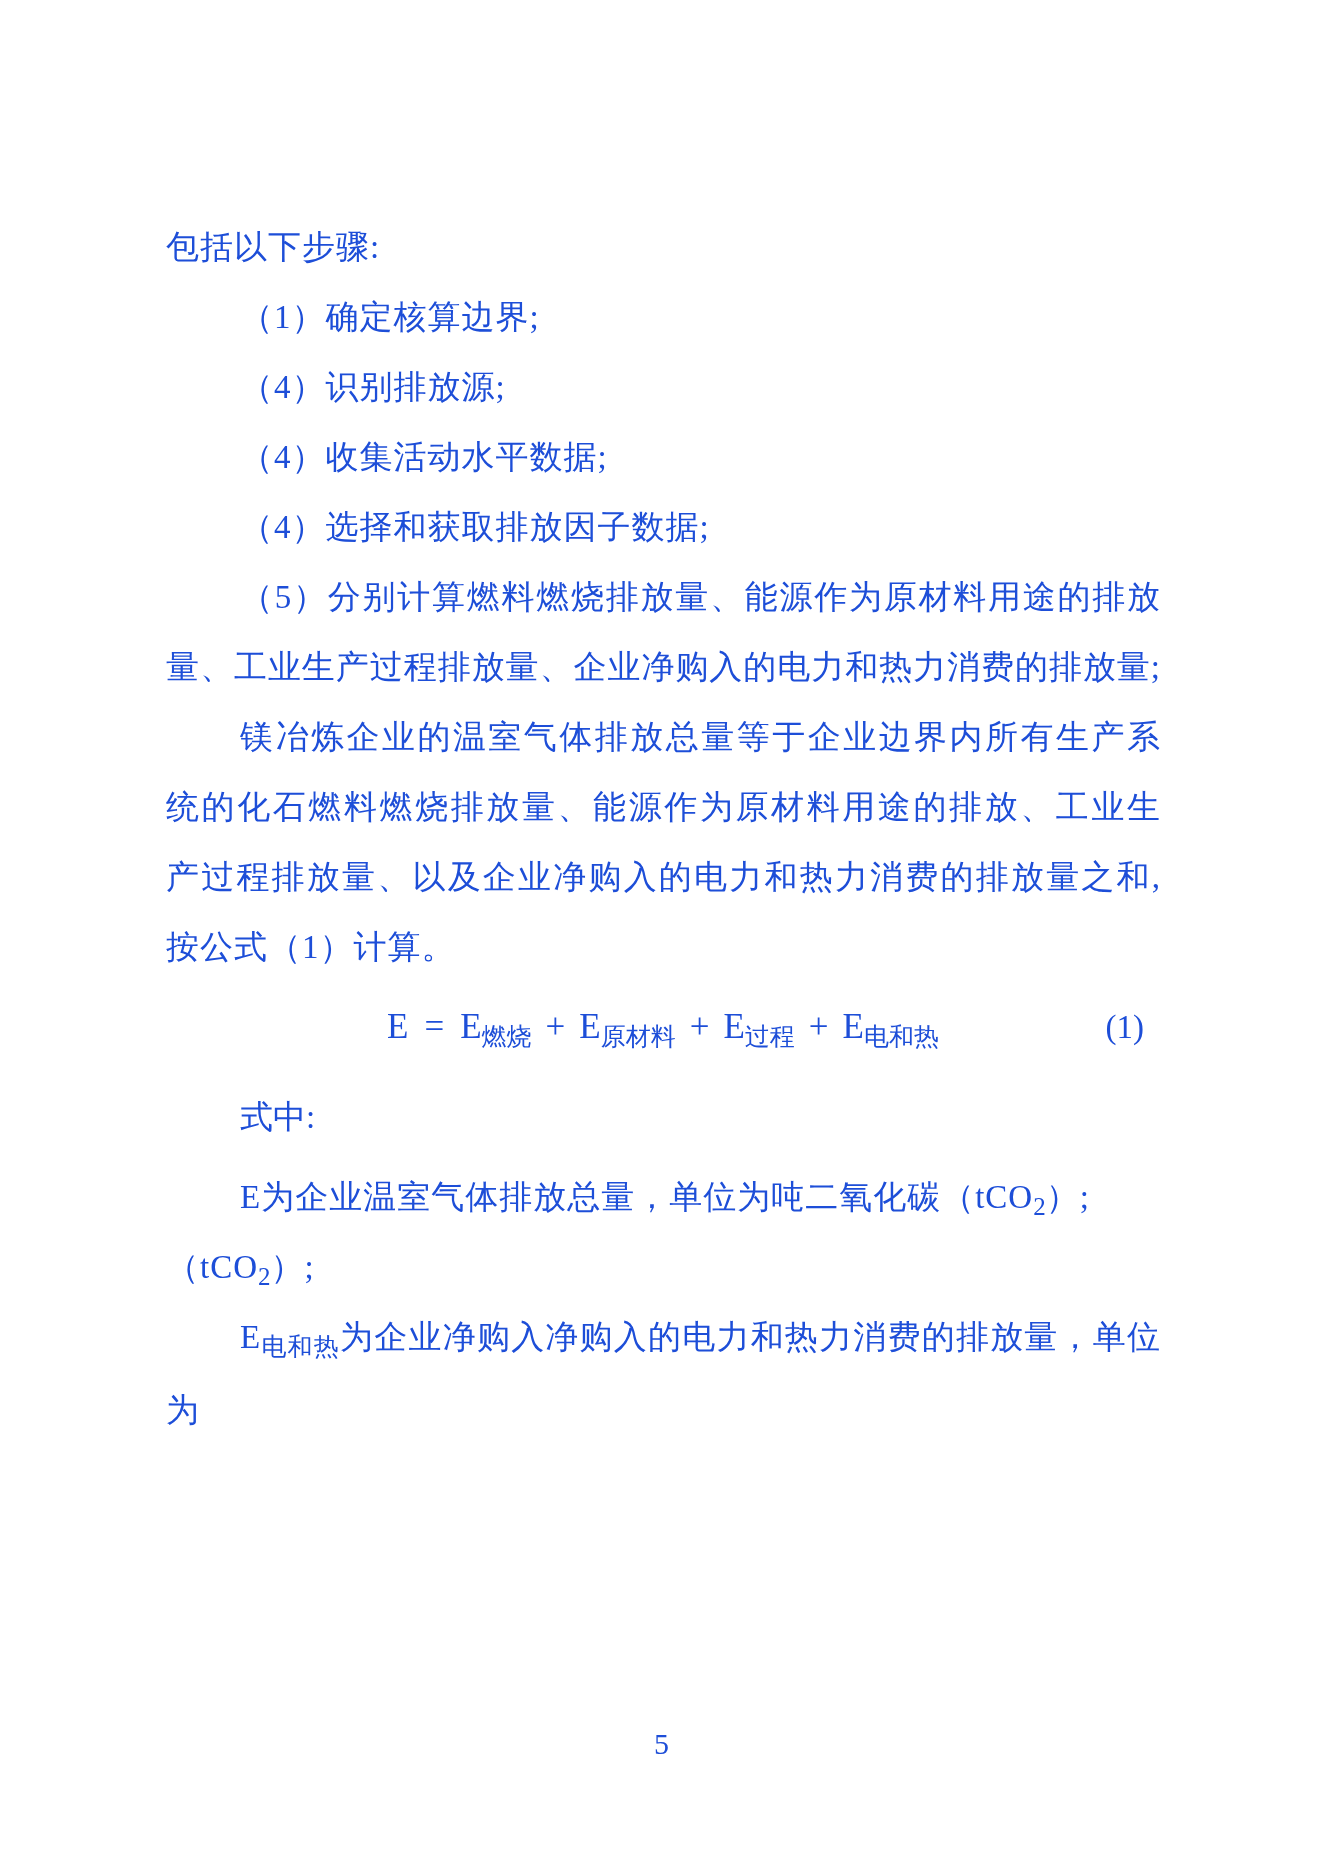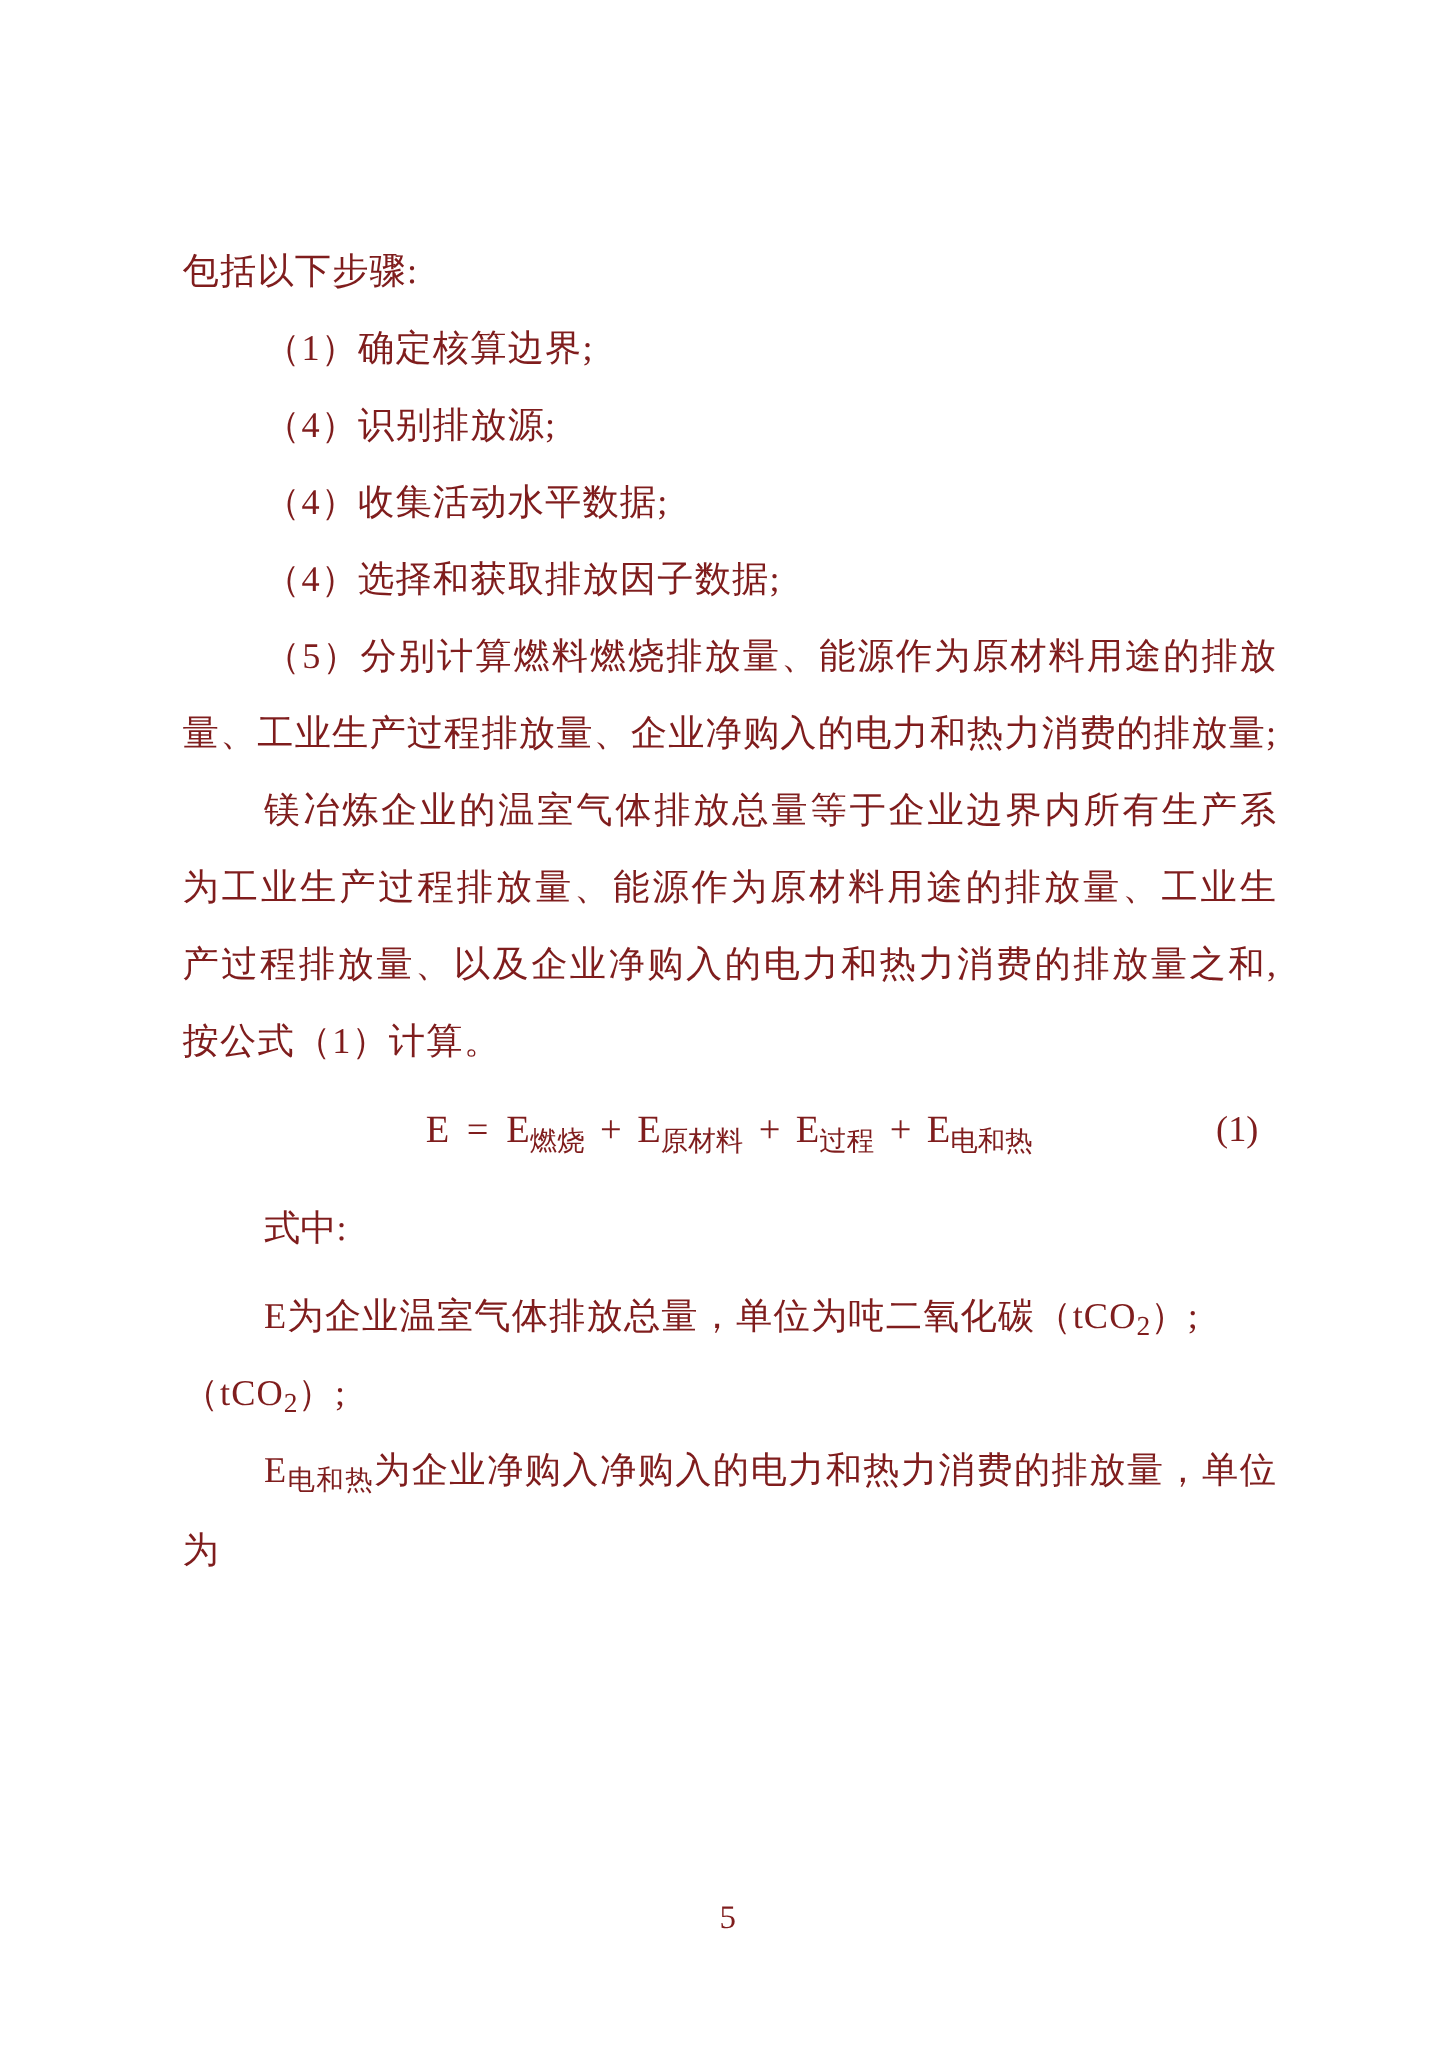--- a/index.html
+++ b/index.html
@@ -5,21 +5,21 @@
   html, body {
     margin: 0;
     padding: 0;
     background: #ffffff;
   }
   .page {
     position: relative;
     width: 1323px;
     height: 1871px;
     background: #ffffff;
-    color: #7f1d1d;
+    color: #1d4ed8;
     font-family: "Liberation Serif", "DejaVu Serif", serif;
     overflow: hidden;
   }
   .content {
     position: absolute;
     left: 166px;
     top: 212px;
     width: 994px;
     font-size: 33px;
   }
@@ -90,21 +90,21 @@
     <div class="line indent">（1）确定核算边界;</div>
     <div class="line indent">（4）识别排放源;</div>
     <div class="line indent">（4）收集活动水平数据;</div>
     <div class="line indent">（4）选择和获取排放因子数据;</div>
 
     <div class="line indent justify">（5）分别计算燃料燃烧排放量、能源作为原材料用途的排放</div>
     <div class="line justify">量、工业生产过程排放量、企业净购入的电力和热力消费的排放量;</div>
 
 
     <div class="line indent justify">镁冶炼企业的温室气体排放总量等于企业边界内所有生产系</div>
-    <div class="line justify">为工业生产过程排放量、能源作为原材料用途的排放量、工业生</div>
+    <div class="line justify">统的化石燃料燃烧排放量、能源作为原材料用途的排放、工业生</div>
     <div class="line justify">产过程排放量、以及企业净购入的电力和热力消费的排放量之和,</div>
     <div class="line">按公式（1）计算。</div>
 
     <div class="formula-row">
       <span>E</span>
       <span class="eq">=</span>
       <span><span>E</span><span class="sub">燃烧</span></span>
       <span class="op">+</span>
       <span><span>E</span><span class="sub">原材料</span></span>
       <span class="op">+</span>

